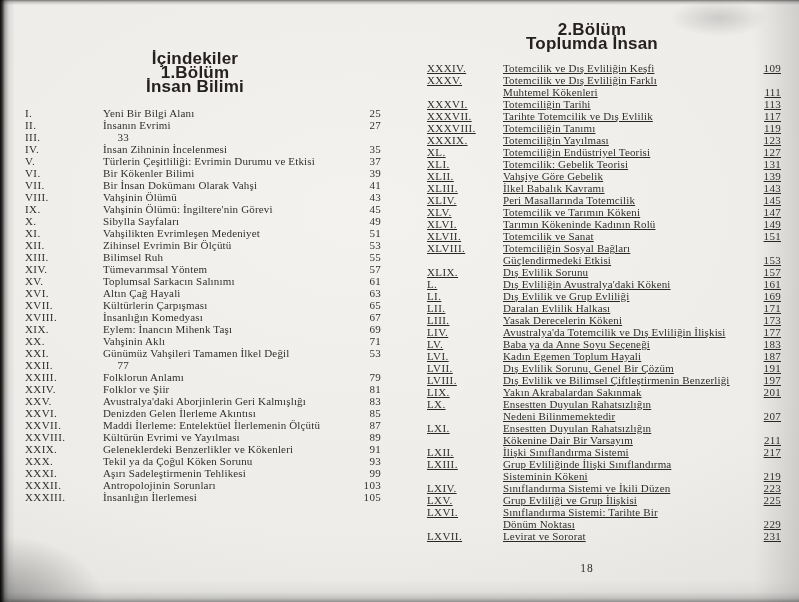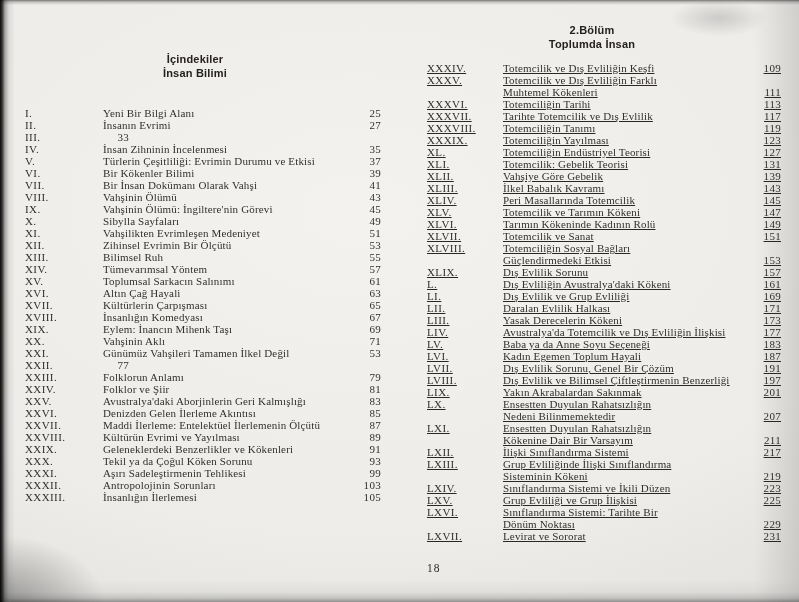--- a/index.html
+++ b/index.html
@@ -19,52 +19,53 @@
       linear-gradient(270deg, rgba(105,105,105,0.22) 0px, rgba(0,0,0,0) 45px),
       radial-gradient(70px 26px at 90% 3%, rgba(125,125,125,0.30), rgba(0,0,0,0) 70%),
       radial-gradient(120% 100% at 45% 35%, #f3f2ef 0%, #edece9 55%, #e1e0dd 85%, #d7d6d3 100%);
   }
   .page{position:absolute;}
   .page-left{left:25px;top:47px;width:356px;height:545px;}
   .page-right{left:427px;top:20px;width:354px;height:572px;}
   .page-header{
     position:absolute;left:0;right:0;text-align:center;
     font-family:"Liberation Sans", sans-serif;font-weight:bold;
-    font-size:11px;line-height:14px;color:#25211e;
+    font-size:17px;line-height:14px;color:#25211e;
     letter-spacing:0.2px;
   }
   .page-left .page-header{top:5px;padding-right:16px;}
   .page-right .page-header{top:3px;padding-right:24px;}
   .toc{position:absolute;left:0;right:0;}
   .page-left .toc{top:60px;}
   .page-right .toc{top:42px;text-decoration:underline;}
   .toc-row{
     display:flex;align-items:flex-start;
     font-size:11px;line-height:12px;letter-spacing:0.15px;color:#33302c;
   }
   .toc-row .num{flex:none;letter-spacing:0.4px;}
   .page-left .toc-row .num{width:78px;}
   .page-right .toc-row .num{width:76px;}
   .toc-row .title{flex:1;min-width:0;}
   .toc-row .pg{flex:none;align-self:flex-end;min-width:26px;text-align:right;letter-spacing:0.3px;}
   .folio{
-    position:absolute;left:0;right:0;text-align:left;
+    position:absolute;left:0;right:0;text-align:center;
     font-size:11.5px;letter-spacing:1px;color:#2e2a27;
   }
   .page-left .folio{top:527px;padding-right:16px;margin-top:44px;}
   .page-right .folio{top:542px;padding-right:34px;}
 </style>
 </head>
 <body>
 
 <div class="scan">
 
   <div class="page page-left">
     <div class="page-header">
       <div>İçindekiler</div>
+      <div>1.Bölüm</div>
       <div>İnsan Bilimi</div>
     </div>
     <div class="toc">
         <div class="toc-row">
           <span class="num">I.</span>
           <span class="title">
             <div>Yeni Bir Bilgi Alanı</div>
           </span>
           <span class="pg">25</span>
         </div>

